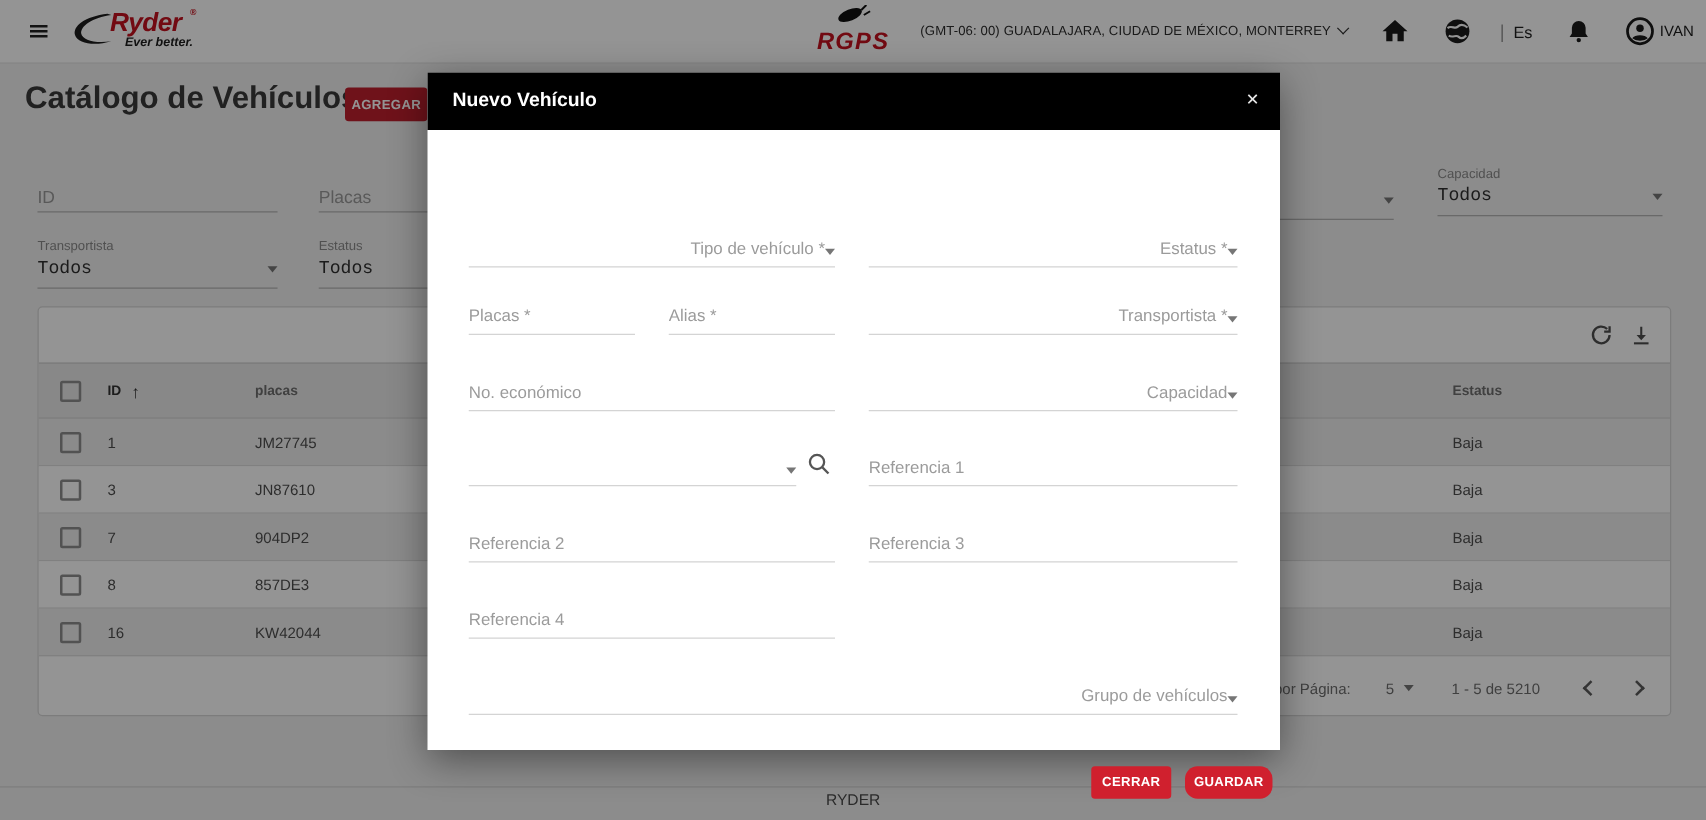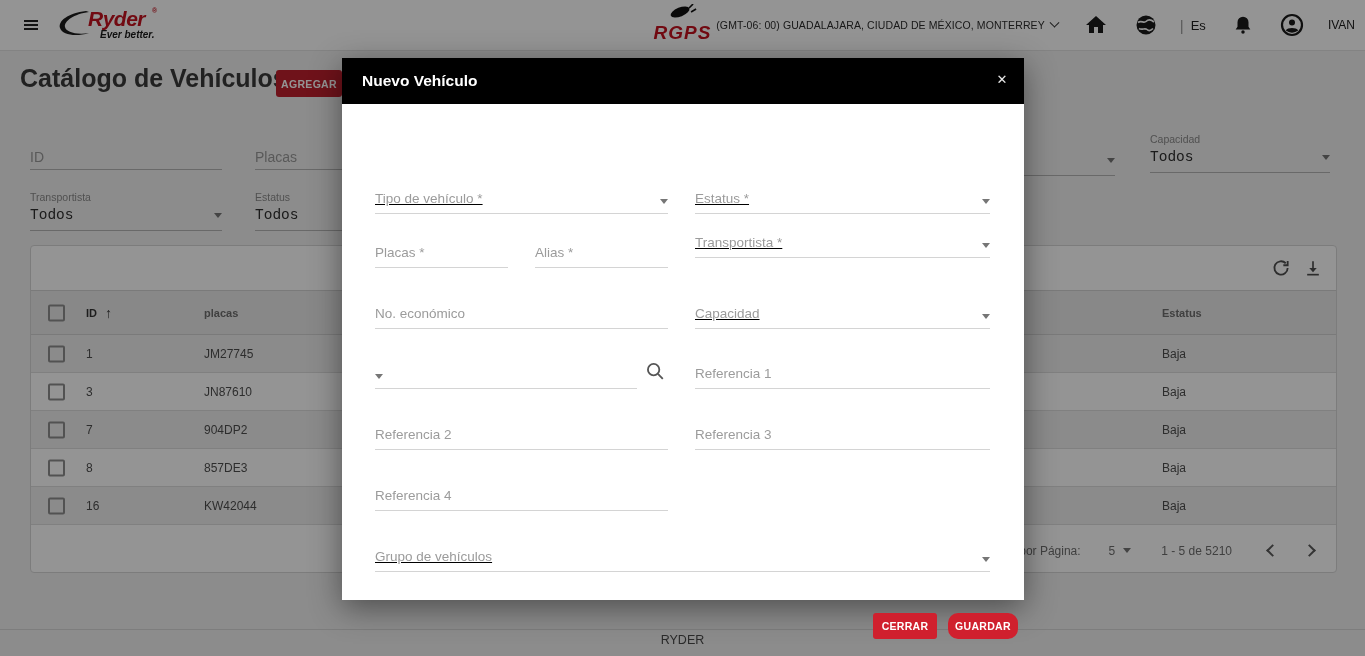--- a/index.html
+++ b/index.html
@@ -22,21 +22,21 @@
   .rgps-text { color:#c4121f; font-size:19px; font-weight:bold; font-style:italic; letter-spacing:1px;
                line-height:14px; display:block; }
   .top-right { margin-left:auto; display:flex; align-items:center; gap:0; padding-right:10px; }
   .tz { font-size:10.5px; color:#2d2d2d; letter-spacing:0.1px; display:flex; align-items:center; gap:6px;
         cursor:pointer; }
   .chev-down { width:7px; height:7px; border-right:1.6px solid #2d2d2d; border-bottom:1.6px solid #2d2d2d;
                transform:rotate(45deg) translate(-2px,-2px); }
   .tb-ic { margin-left:26px; cursor:pointer; display:flex; align-items:center; }
   .lang { display:flex; align-items:center; font-size:13px; color:#1f1f1f; margin-left:22px; cursor:pointer; }
   .lang .bar { color:#9a9a9a; margin-right:7px; font-size:15px; }
-  .user { display:flex; align-items:center; margin-left:26px; cursor:pointer;gap:20px; }
+  .user { display:flex; align-items:center; margin-left:26px; cursor:pointer; }
   .user-name { font-size:12px; color:#1a1a1a; margin-left:4px; }
 
   
   .page-title { position:absolute; left:20px; top:64px; font-size:25px; font-weight:bold; color:#3a3a3a; }
   .btn-add { position:absolute; left:276px; top:70px; width:66px; height:27px; background:#c01f2e;
              color:#fff; font-size:10.5px; font-weight:bold; border:none; border-radius:3px;
              letter-spacing:0.3px; cursor:pointer; font-family:inherit; }
 
   
   .ffield { position:absolute; height:32px; border-bottom:1px solid #b5b5b5; }
@@ -92,21 +92,21 @@
   .modal-title { color:#fff; font-size:15.5px; font-weight:bold; margin-left:20px; }
   .modal-close { position:absolute; right:12px; top:12px; width:20px; height:20px; color:#e8e8e8;
                  font-size:13px; line-height:20px; text-align:center; cursor:pointer; background:none;
                  border:none; font-family:inherit; }
   .modal-body { position:relative; width:100%; height:496px; }
   .mfield { position:absolute; height:30px; border-bottom:1px solid #d4d4d4; display:flex;
             align-items:flex-end; }
   .mfield input { width:100%; border:none; outline:none; background:transparent; font-size:13.5px;
                   color:#333; padding-bottom:7px; font-family:inherit; }
   .mfield input::placeholder { color:#9b9b9b; }
-  .msel { justify-content:space-between; cursor:pointer;text-decoration:underline; }
+  .msel { justify-content:flex-end; cursor:pointer; }
   .msel .ph { font-size:13.5px; color:#9b9b9b; padding-bottom:7px; }
   .msel .tri { margin-bottom:9px; }
   .search-btn { position:absolute; left:300px; top:255px; width:26px; height:26px; background:none;
                 border:none; cursor:pointer; }
   .btn-modal { position:absolute; height:26px; background:#d0202e; color:#fff; border:none; border-radius:3px;
                font-size:10.5px; font-weight:bold; letter-spacing:0.3px; cursor:pointer; font-family:inherit; }
   .btn-cerrar { left:531px; top:509px; width:64px; }
   .btn-guardar { left:606px; top:509px; width:70px;border-radius:10px; }
 </style>
 </head>
@@ -313,21 +313,21 @@
         <span class="ph">Estatus *</span>
         <span class="tri"></span>
       </div>
 
       <div class="mfield" style="left:33px; top:134px; width:133px;">
         <input placeholder="Placas *" style="">
       </div>
       <div class="mfield" style="left:193px; top:134px; width:133px;">
         <input placeholder="Alias *" style="">
       </div>
-      <div class="mfield msel" style="left:353px; top:124px; width:295px;">
+      <div class="mfield msel" style="left:353px; top:134px; width:295px;">
         <span class="ph">Transportista *</span>
         <span class="tri"></span>
       </div>
 
       <div class="mfield" style="left:33px; top:195px; width:293px;">
         <input placeholder="No. económico" style="">
       </div>
       <div class="mfield msel" style="left:353px; top:195px; width:295px;">
         <span class="ph">Capacidad</span>
         <span class="tri"></span>

